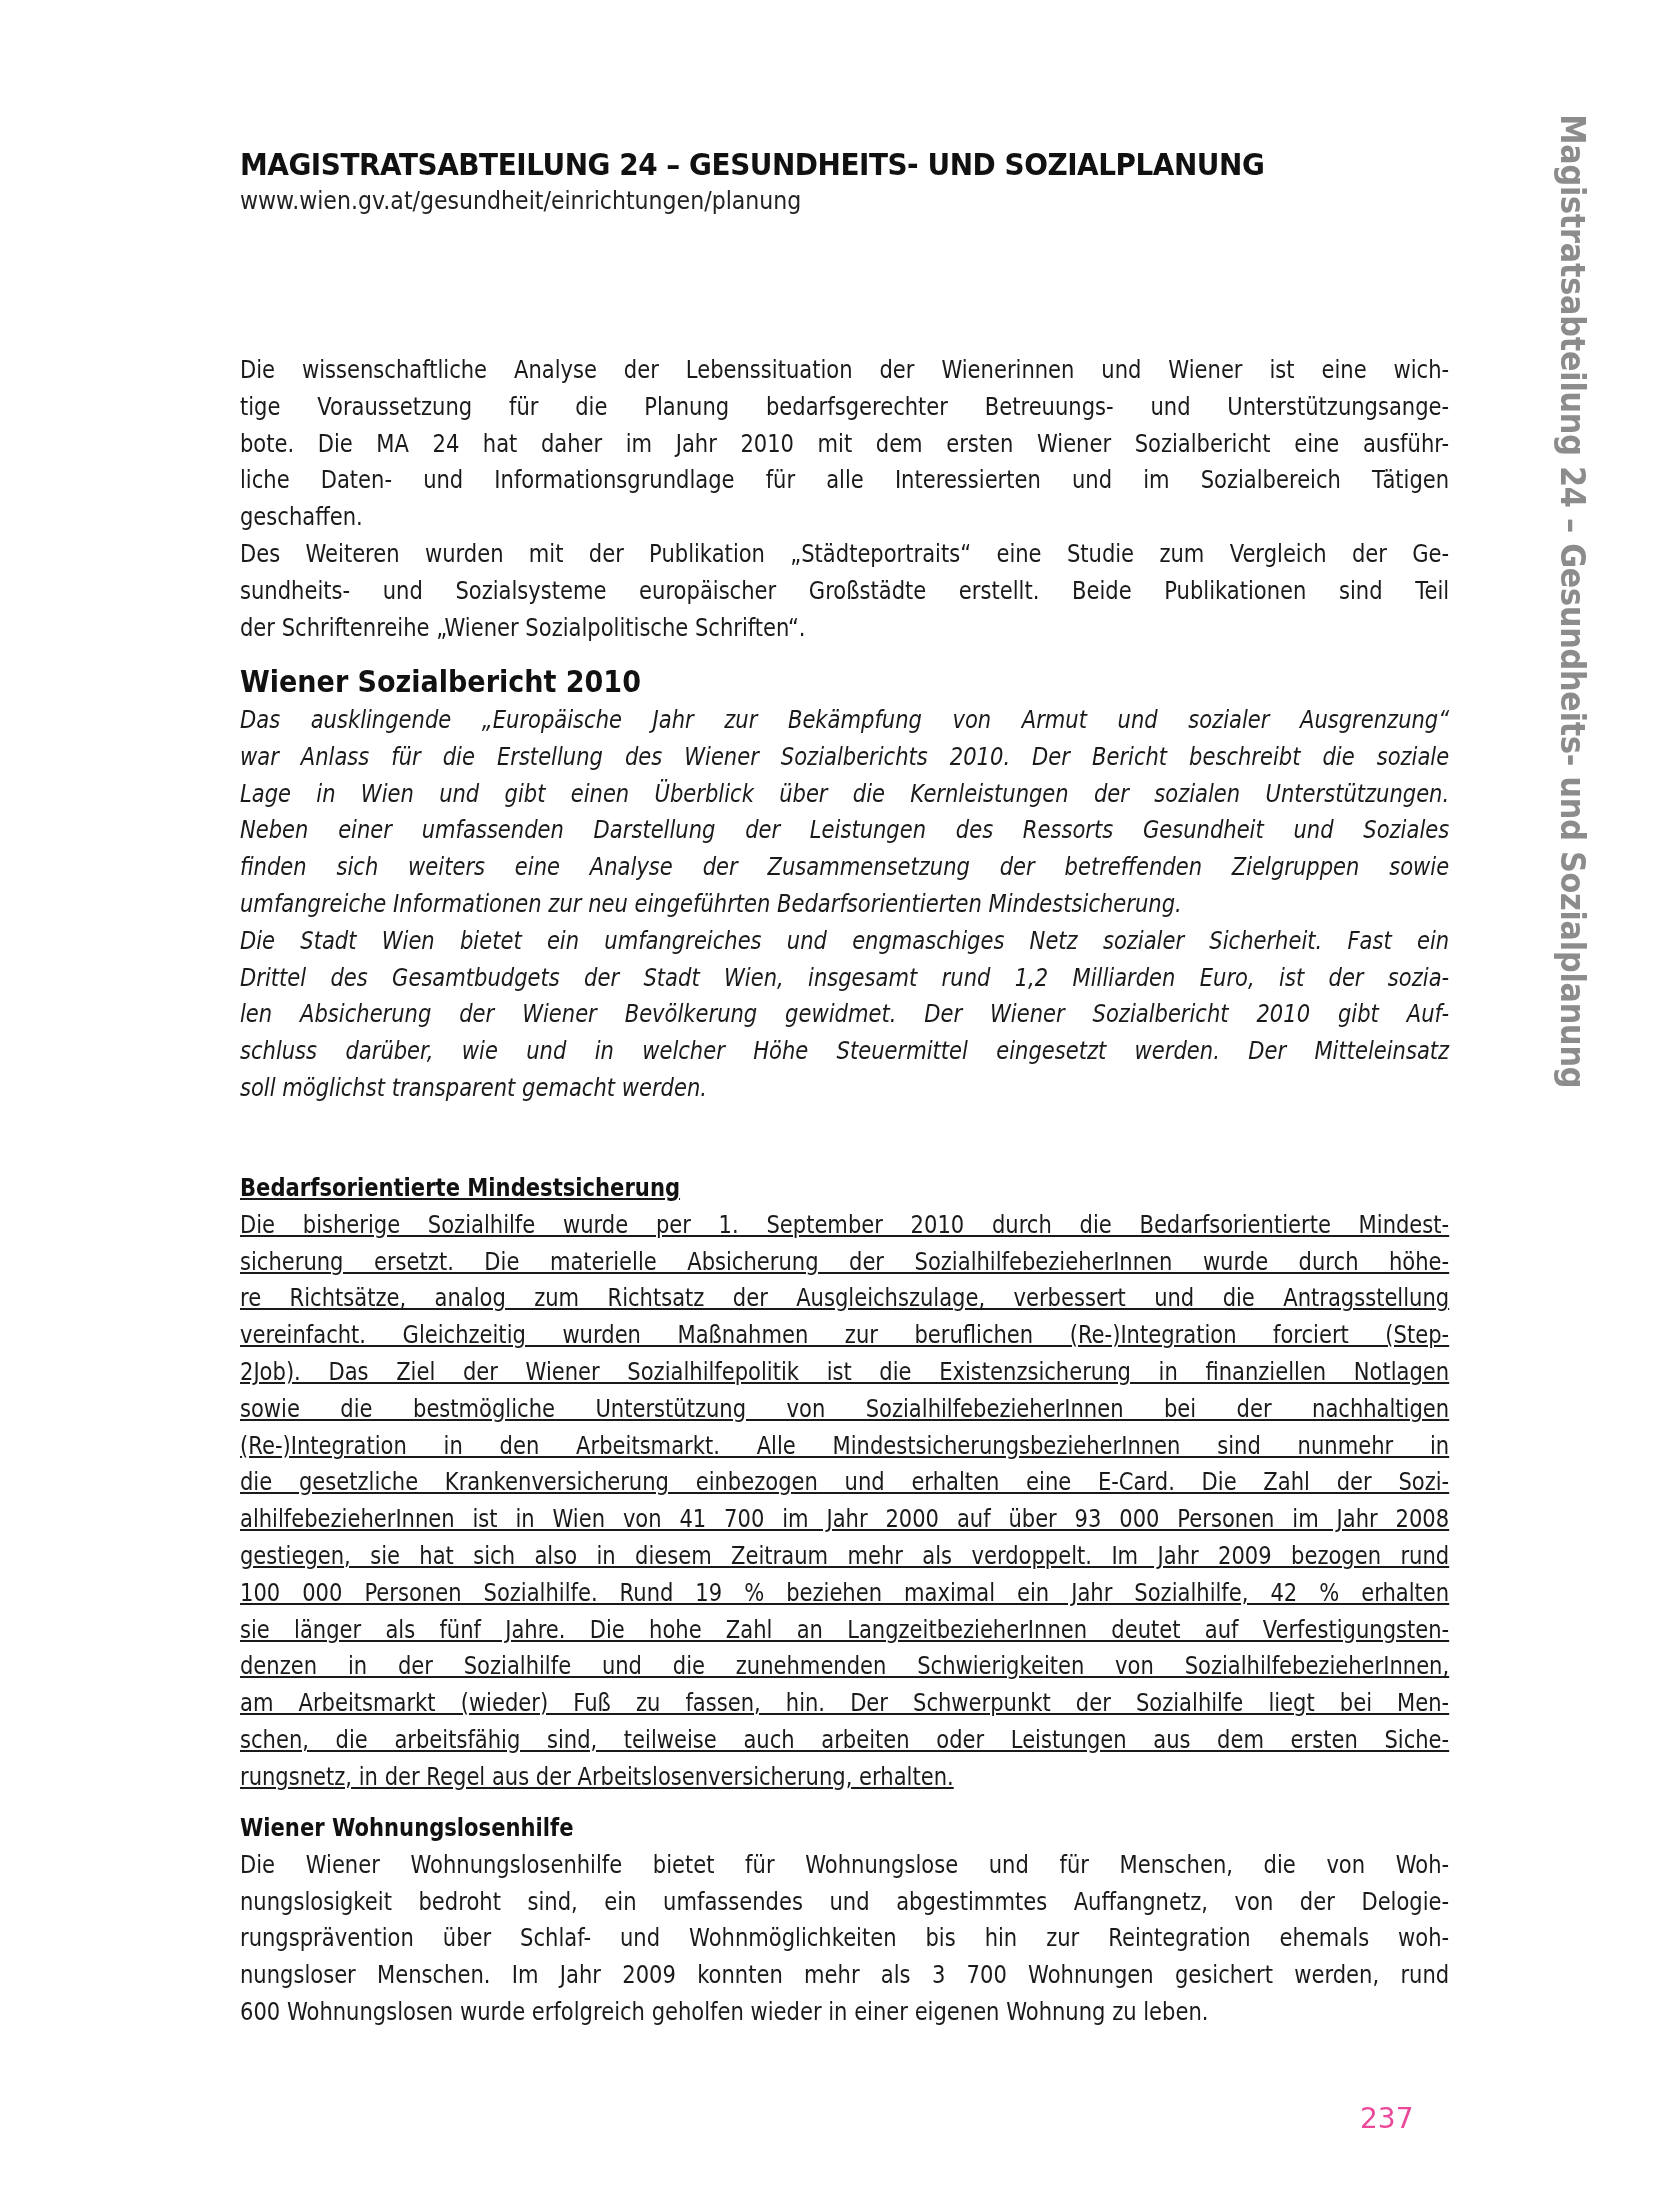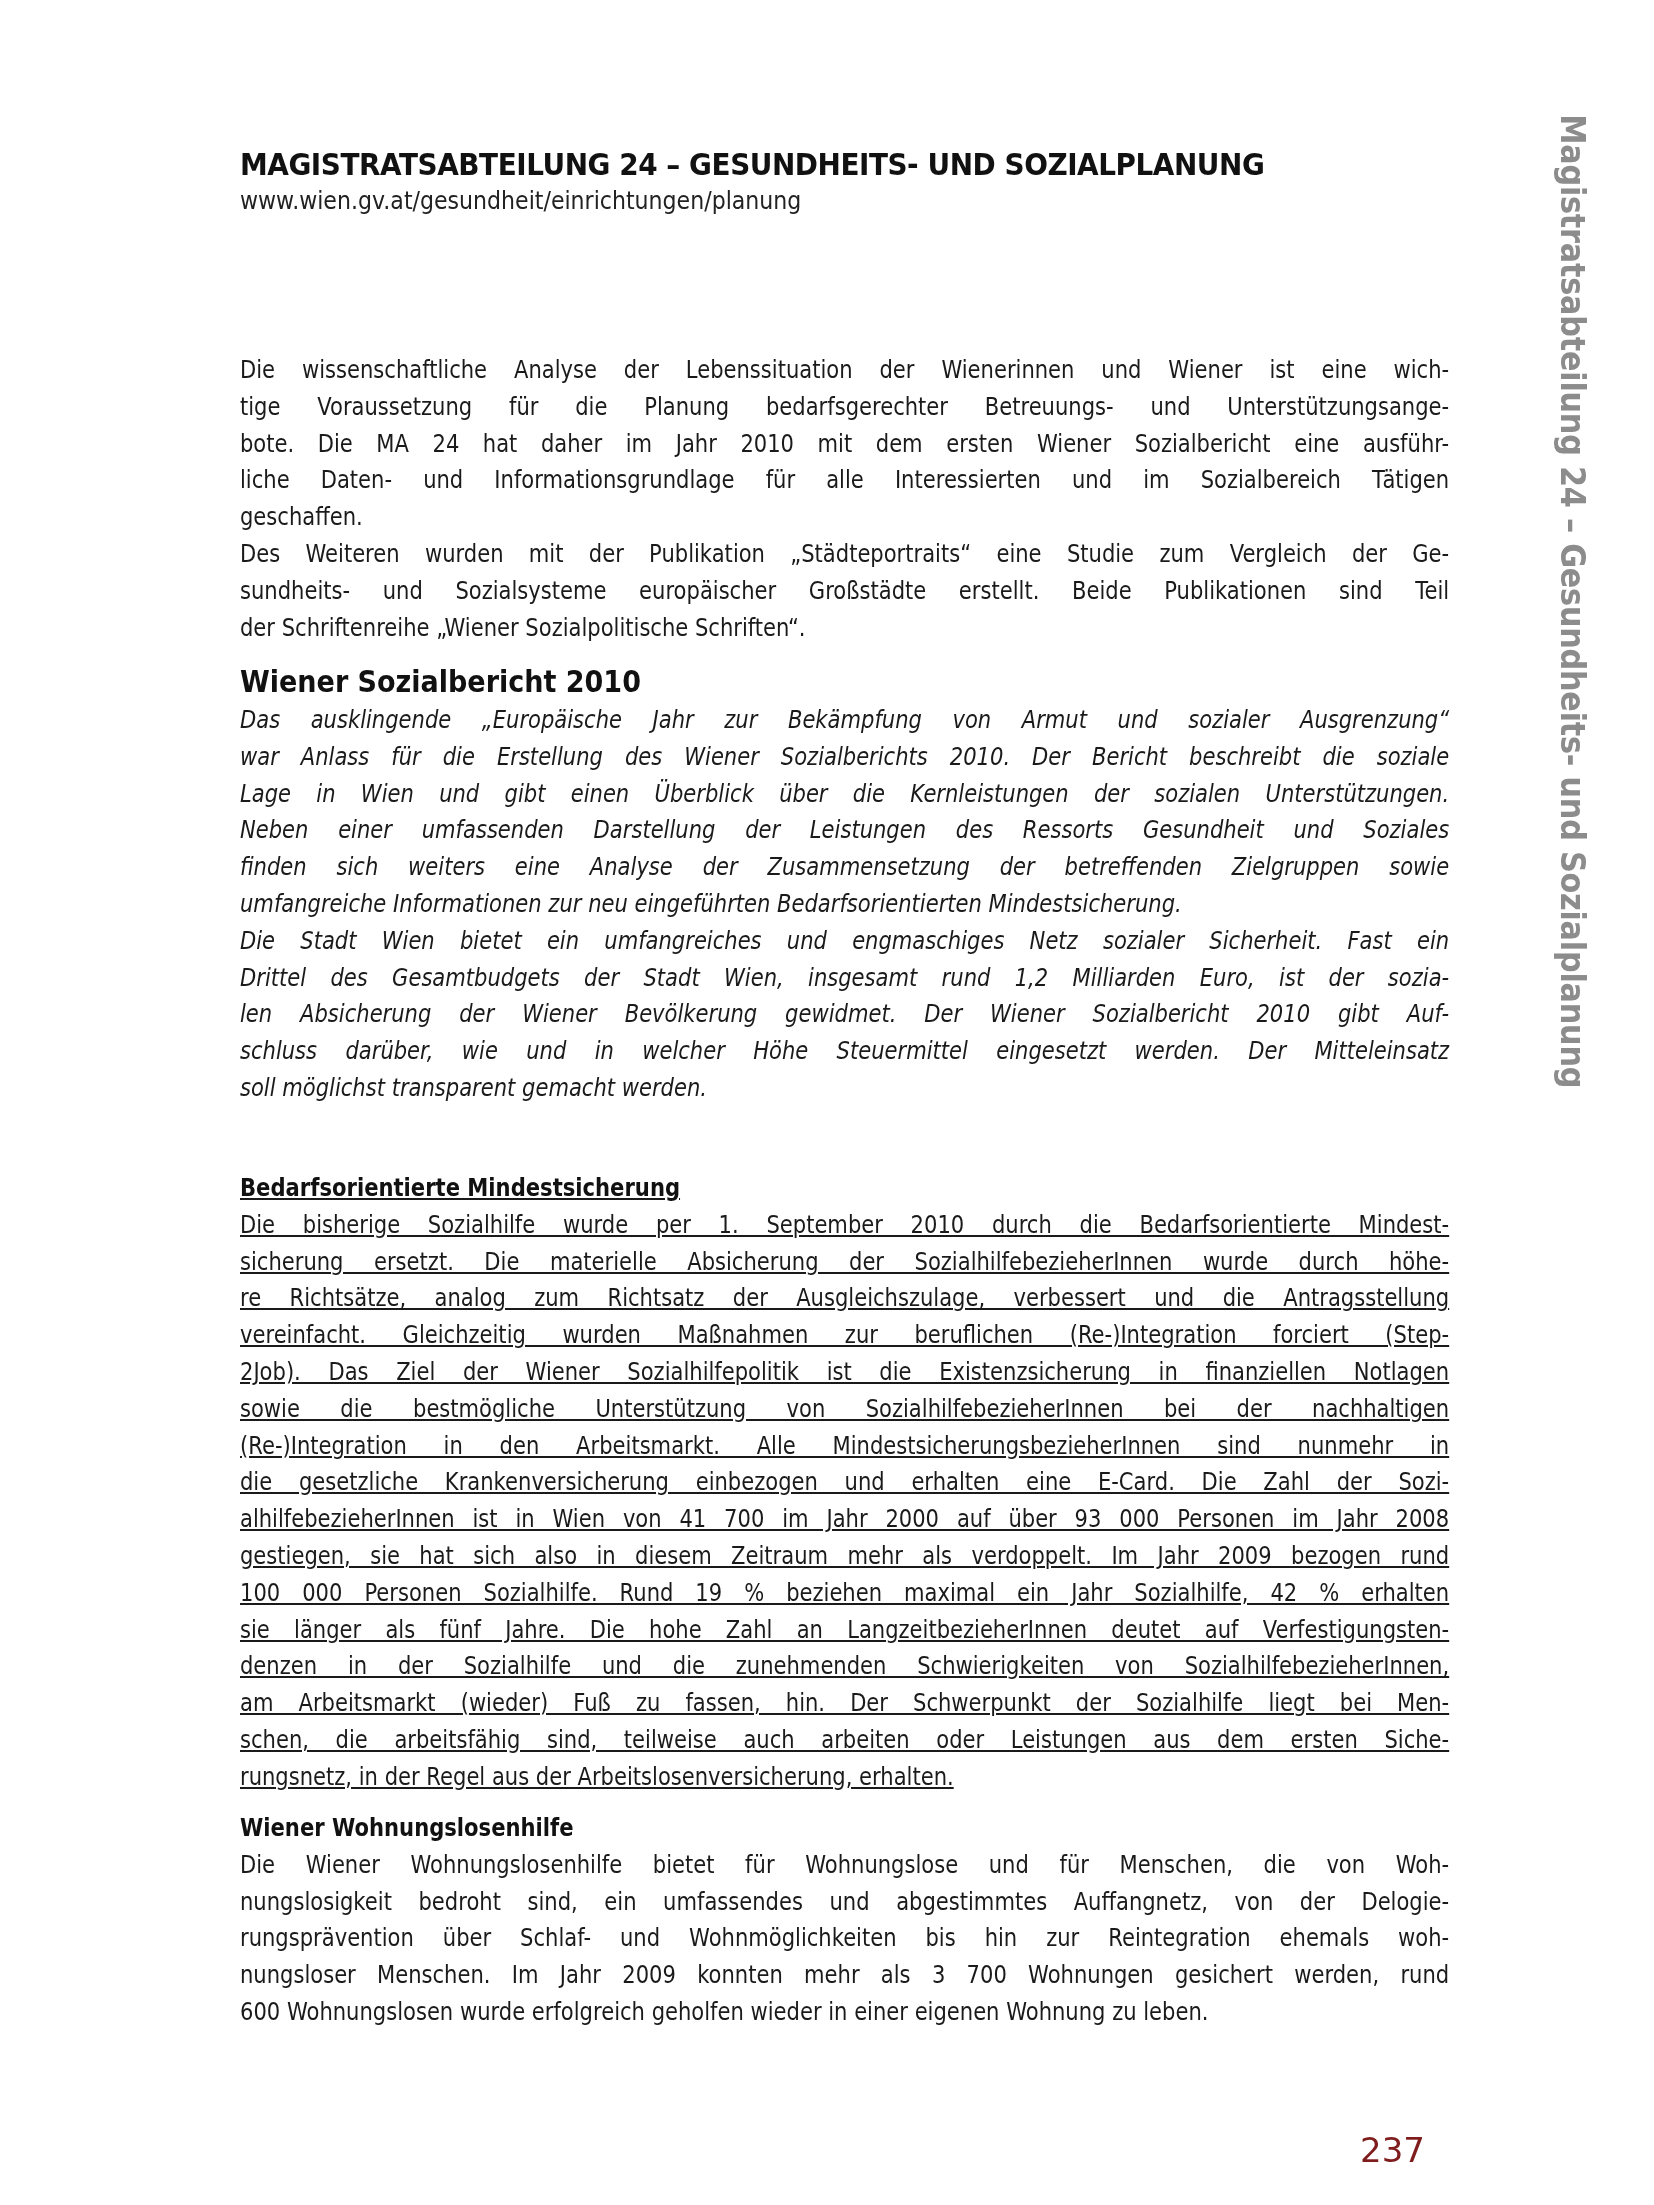--- a/index.html
+++ b/index.html
@@ -98,23 +98,22 @@
       font-size: 33px;
       color: #8c8c8c;
       white-space: nowrap;
       letter-spacing: -0.3px;
       transform: scaleY(0.92);
     }
     .page-number {
       position: absolute;
       left: 1360px;
       top: 2102px;
-      font-size: 34px;
-      color: #7f1d1d;
-      margin-top: 28px;
+      font-size: 28px;
+      color: #ec4899;
     }
   </style>
 </head>
 <body>
 
 <div class="page-header">
   <div class="dept-title">MAGISTRATSABTEILUNG 24 – GESUNDHEITS- UND SOZIALPLANUNG</div>
   <div class="dept-url">www.wien.gv.at/gesundheit/einrichtungen/planung</div>
 </div>
 

